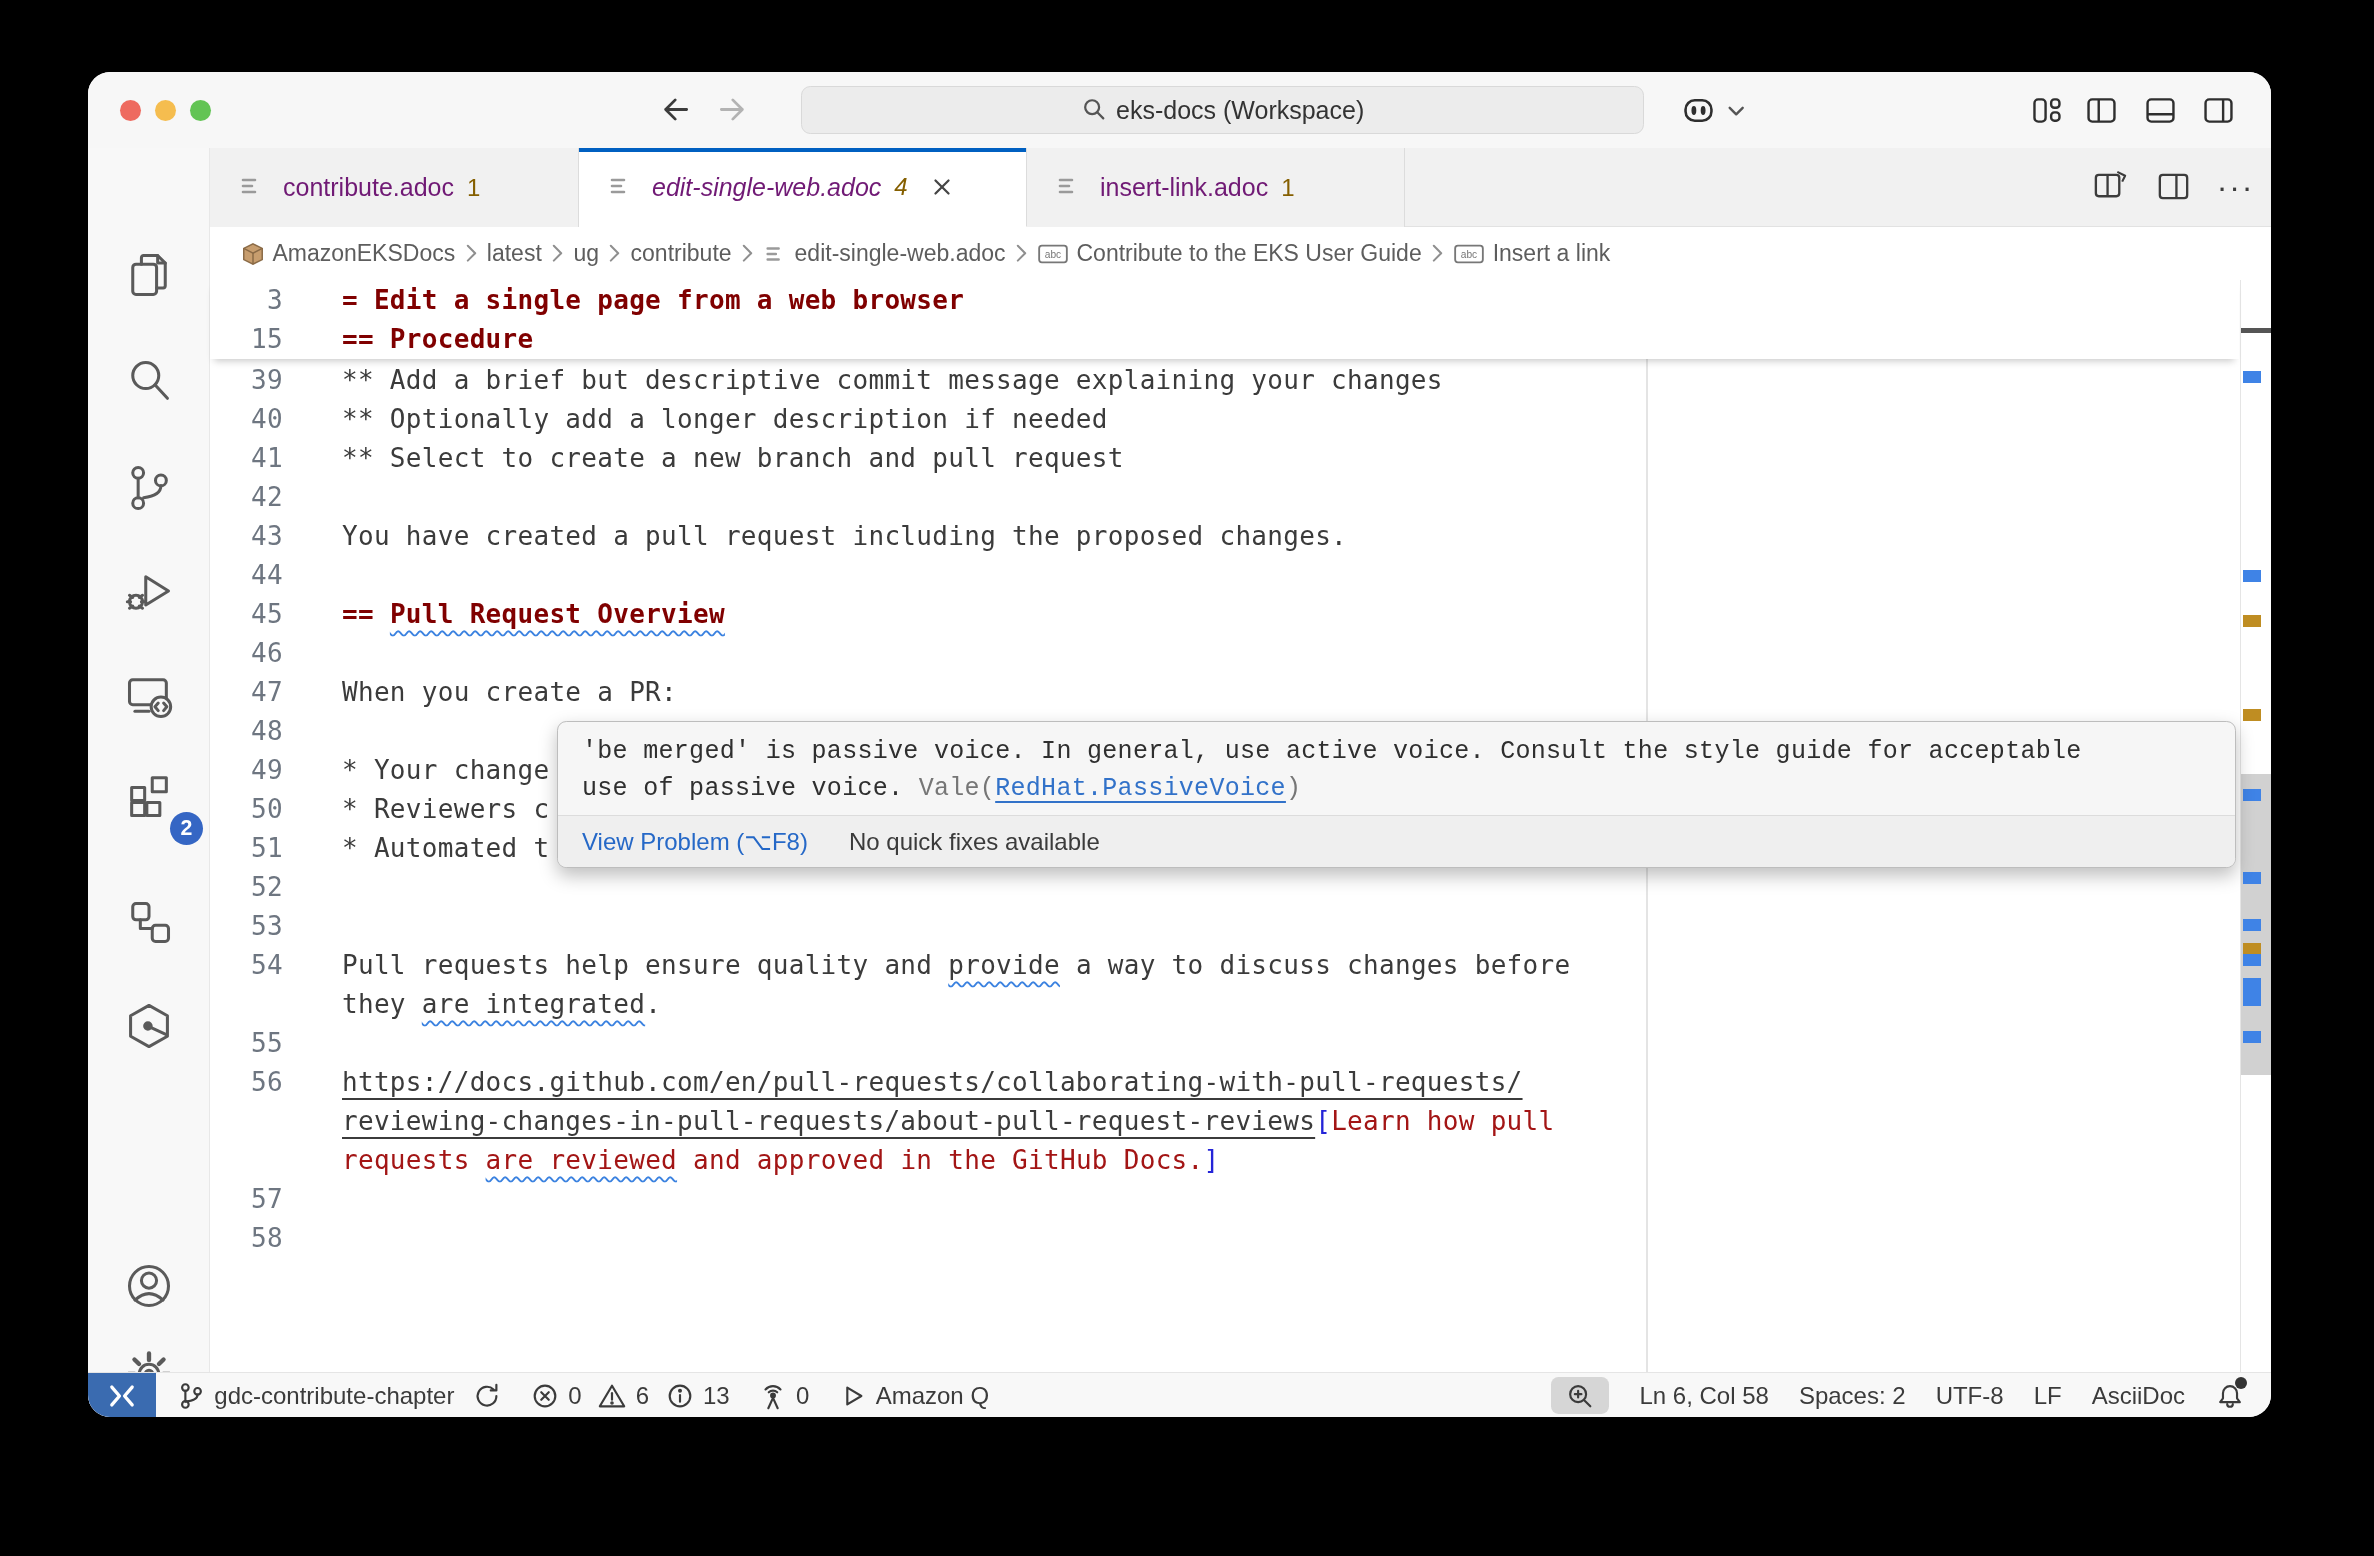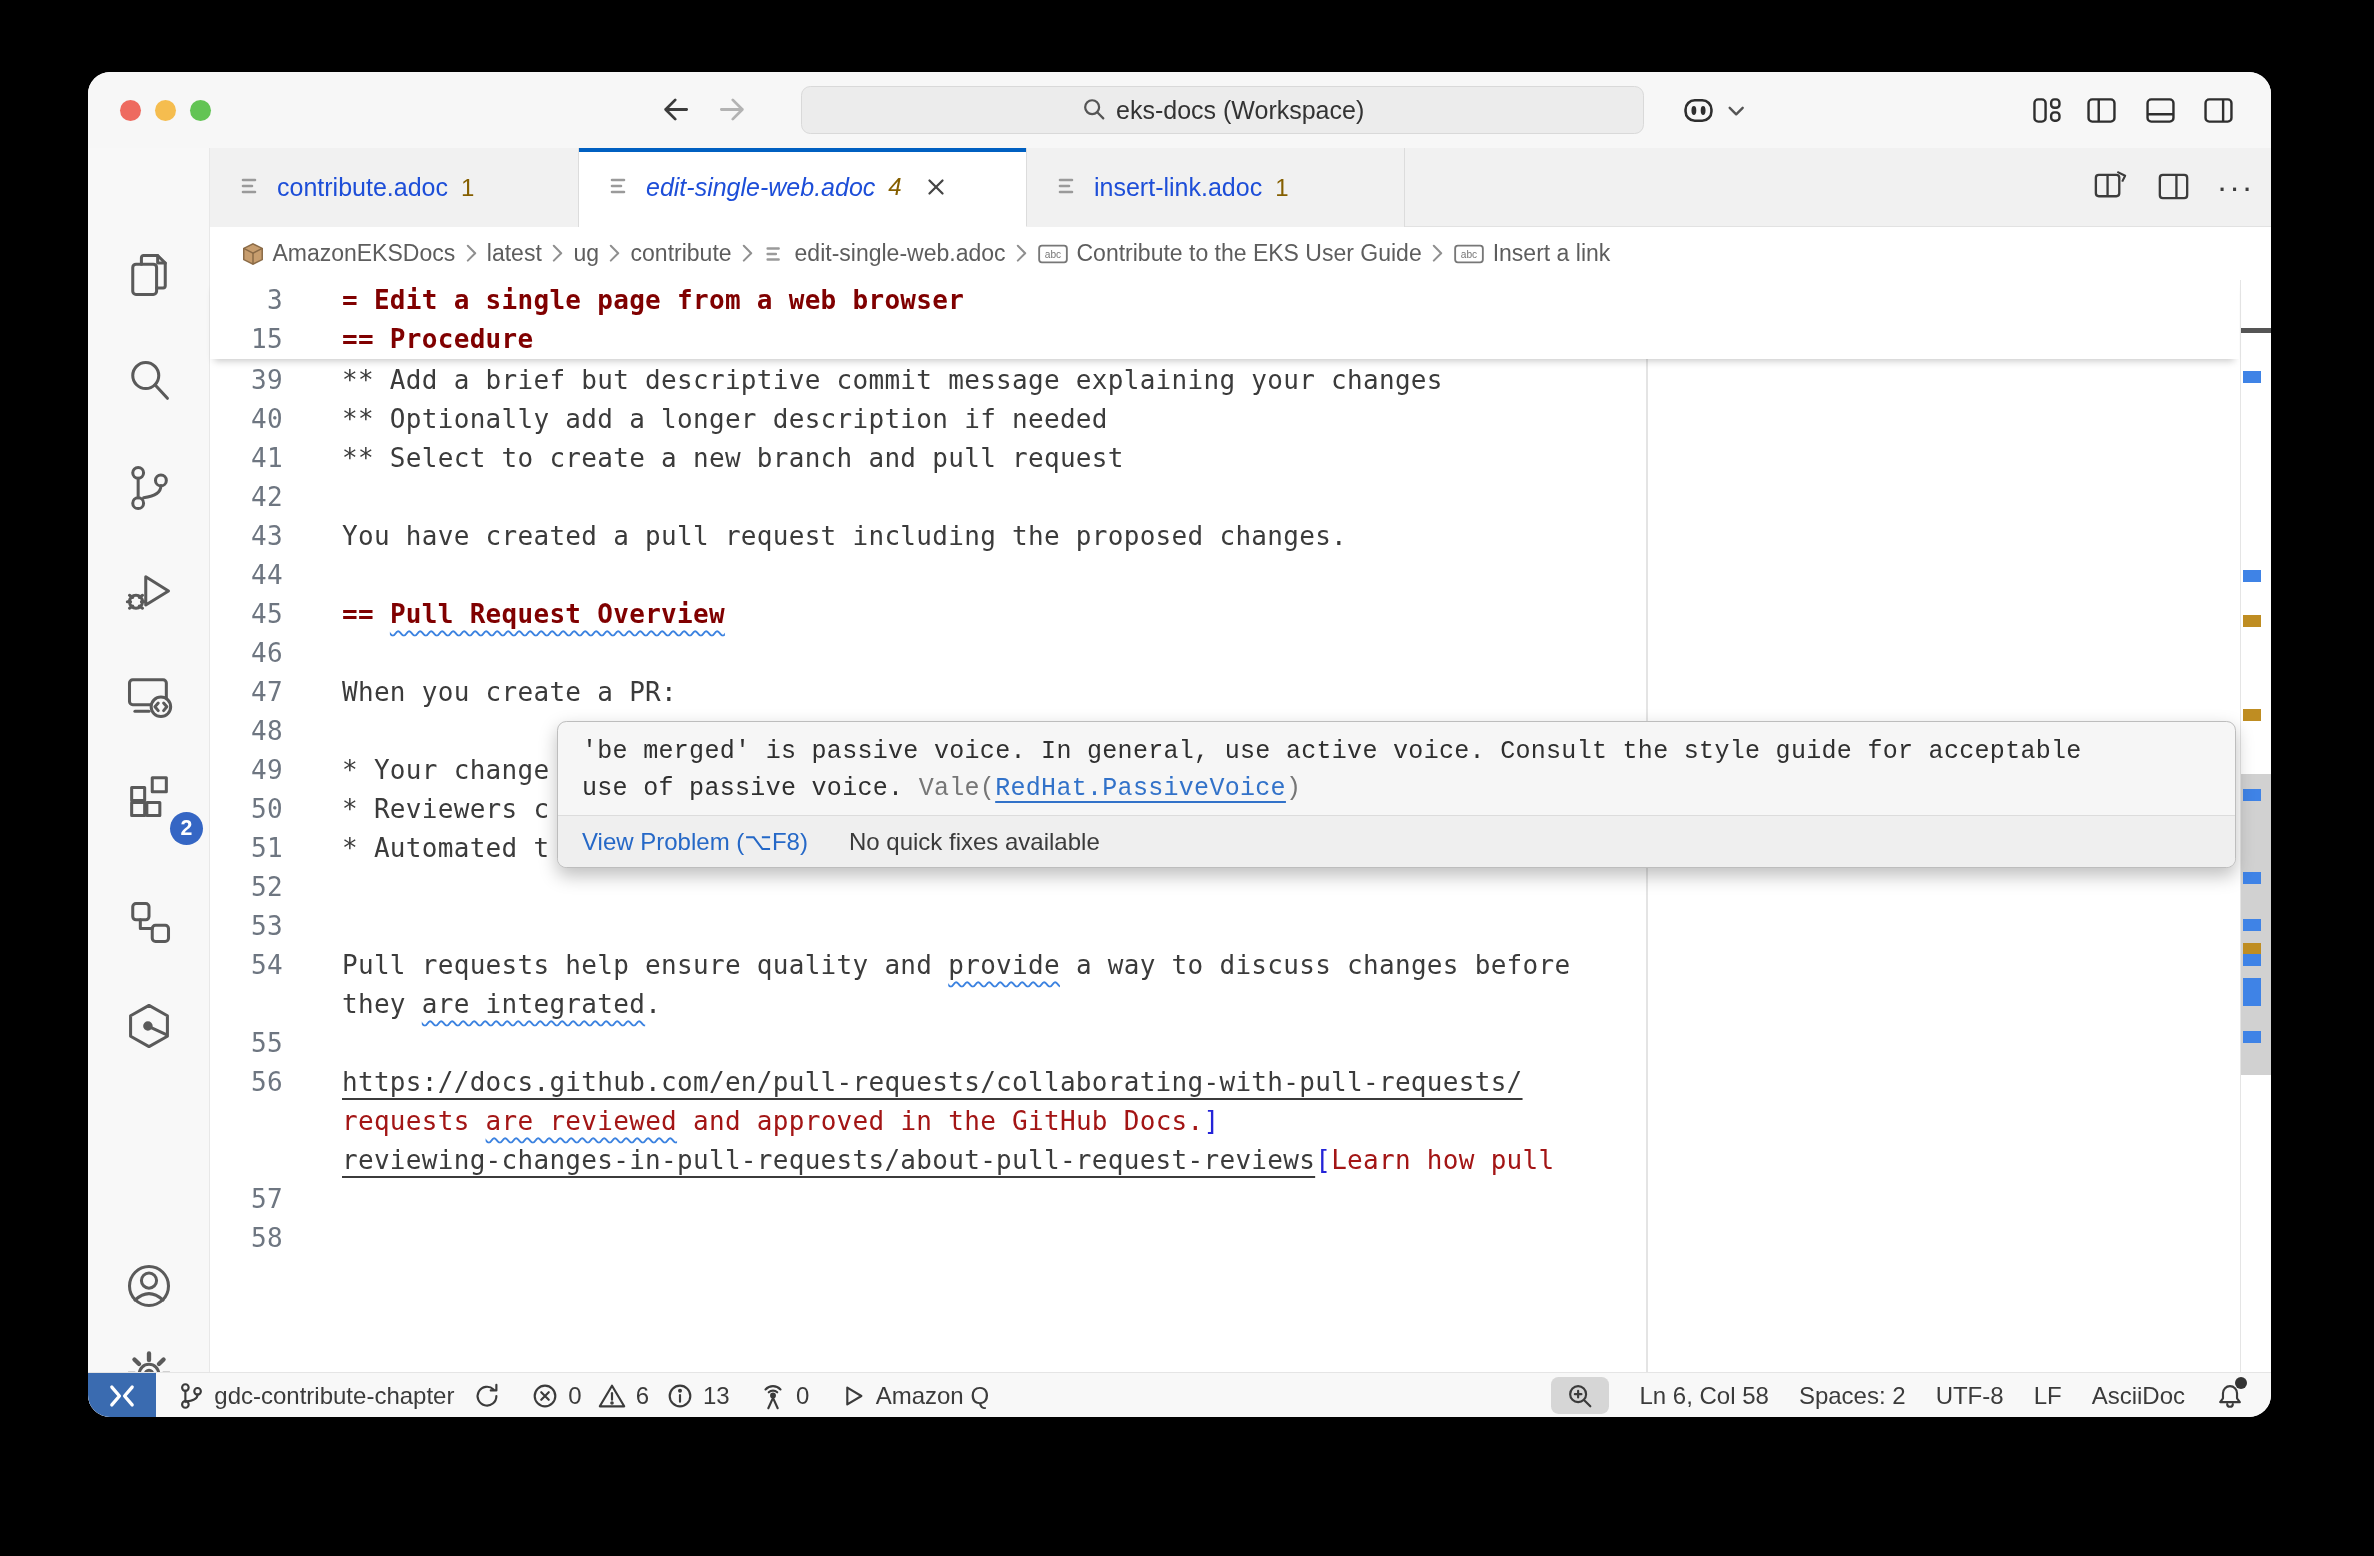--- a/index.html
+++ b/index.html
@@ -18,21 +18,21 @@
   .tb-icon { position:absolute; top:19.5px; width:37px; height:37px; }
   .nav-arrow { position:absolute; top:20.4px; width:35px; height:35px; }
 
   
   #tabbar { position:absolute; left:122px; top:76px; right:0; height:79px;
             background:#f1f1f1; border-bottom:0.9px solid #e2e2e2; display:flex; }
   .tab { position:relative; height:79px; display:flex; align-items:center; padding-left:28px;
          border-right:0.9px solid #dcdcdc; background:#f1f1f1; cursor:pointer; }
   .tab.active { background:#fff; border-bottom:0.9px solid #fff; }
   .tab .topbar { position:absolute; left:0; top:0; right:0; height:3.7px; background:#0060c1; }
-  .tab .label { font-size:25px; color:#1d4ed8; margin-left:13px; }
+  .tab .label { font-size:25px; color:#701a75; margin-left:19px; }
   .tab.active .label { font-style:italic; }
   .tab .badge { font-size:24px; color:#855f00; margin-left:13px; }
   .tab.active .badge { font-style:italic; }
   .tab .close { margin-left:20.4px; width:28px; height:28px; }
   #tab-actions { position:absolute; right:16.7px; top:76px; height:79px; display:flex;
                  align-items:center; gap:24px; color:#3c3c3c; }
   #tab-more { font-size:32px; color:#3c3c3c; letter-spacing:1.9px; }
 
   
   #breadcrumb { position:absolute; left:122px; top:155px; right:0; height:53px; background:#fff;
@@ -379,22 +379,22 @@
         <div class="row"><div class="num">48</div><div class="txt"></div></div>
         <div class="row"><div class="num">49</div><div class="txt"><span>* Your change</span></div></div>
         <div class="row"><div class="num">50</div><div class="txt"><span>* Reviewers c</span></div></div>
         <div class="row"><div class="num">51</div><div class="txt"><span>* Automated t</span></div></div>
         <div class="row"><div class="num">52</div></div>
         <div class="row"><div class="num">53</div><div class="txt"></div></div>
         <div class="row"><div class="num">54</div><div class="txt"><span>Pull requests help ensure quality and </span><span class="sq">provide</span><span> a way to discuss changes before</span></div></div>
         <div class="row"><div class="num"></div><div class="txt"><span>they </span><span class="sq">are integrated</span><span>.</span></div></div>
         <div class="row"><div class="num">55</div><div class="txt"></div></div>
         <div class="row"><div class="num">56</div><div class="txt"><span class="url">https://docs.github.com/en/pull-requests/collaborating-with-pull-requests/</span></div></div>
+        <div class="row"><div class="num"></div><div class="txt"><span class="url">reviewing-changes-in-pull-requests/about-pull-request-reviews</span><span class="blue">[</span><span class="red">Learn how pull</span></div></div>
         <div class="row"><div class="num"></div><div class="txt"><span class="red">requests </span><span class="red sq">are reviewed</span><span class="red"> and approved in the GitHub Docs.</span><span class="blue">]</span></div></div>
-        <div class="row"><div class="num"></div><div class="txt"><span class="url">reviewing-changes-in-pull-requests/about-pull-request-reviews</span><span class="blue">[</span><span class="red">Learn how pull</span></div></div>
         <div class="row"><div class="num">57</div><div class="txt"></div></div>
         <div class="row"><div class="num">58</div><div class="txt"></div></div>
       </div>
     <div id="wrap-divider"></div>
     <div id="sticky">
         <div class="row"><div class="num">3</div><div class="txt"><span class="head">= Edit a single page from a web browser</span></div></div>
         <div class="row"><div class="num">15</div><div class="txt"><span class="head">== Procedure</span></div></div>
       </div>
     <div id="ruler">
         <div id="ruler-thumb" style="top: 494px; height: 301px;"></div>

